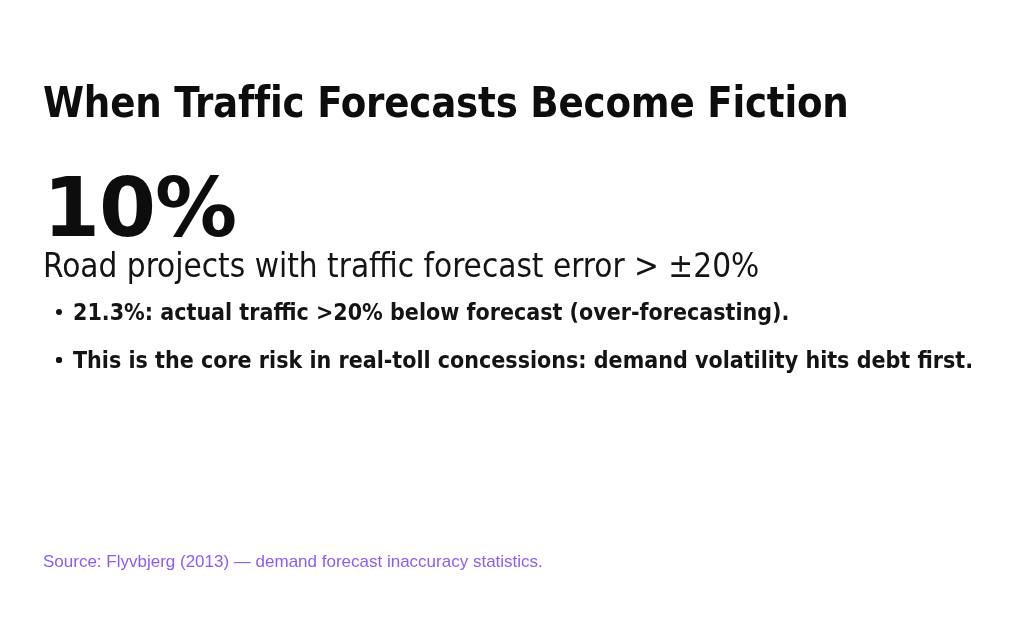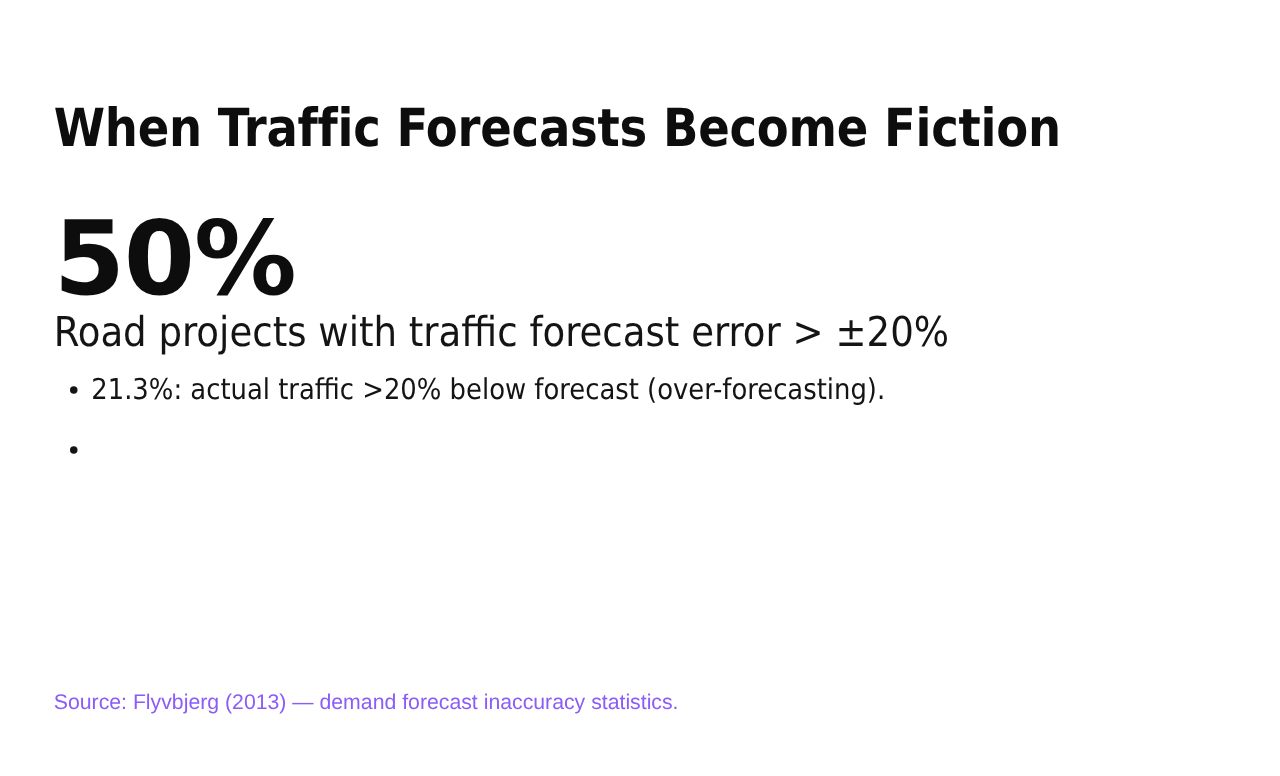--- a/index.html
+++ b/index.html
@@ -66,21 +66,21 @@
     list-style: none;
     margin: 0;
     padding: 0;
   }
   .bullet-item {
     position: relative;
     padding-left: 30px;
     margin: 0 0 24px 0;
     font-family: "DejaVu Sans Condensed", "Liberation Sans", sans-serif;
     font-size: 23px;
-    font-weight: 400;
+    font-weight: 700;
     line-height: 24px;
     color: #141414;
     white-space: nowrap;
   }
   .bullet-item:last-child {
     margin-bottom: 0;
   }
   .bullet-dot {
     position: absolute;
     left: 13px;
@@ -104,29 +104,33 @@
   }
 </style>
 </head>
 <body>
 
 <div class="slide">
 
   <h1 class="slide-title">When Traffic Forecasts Become Fiction</h1>
 
   <div class="stat-block">
-    <div class="stat-value">50%</div>
+    <div class="stat-value">10%</div>
     <div class="stat-label">Road projects with traffic forecast error &gt; ±20%</div>
   </div>
 
   <ul class="bullet-list">
     <li class="bullet-item">
       <span class="bullet-dot"></span>
       <span>21.3%: actual traffic &gt;20% below forecast (over-forecasting).</span>
     </li>
     <li class="bullet-item">
       <span class="bullet-dot"></span>
     </li>
+    <li class="bullet-item">
+      <span class="bullet-dot"></span>
+      <span>This is the core risk in real-toll concessions: demand volatility hits debt first.</span>
+    </li>
   </ul>
 
   <div class="source-note">Source: Flyvbjerg (2013) — demand forecast inaccuracy statistics.</div>
 
 </div>
 
 </body></html>

